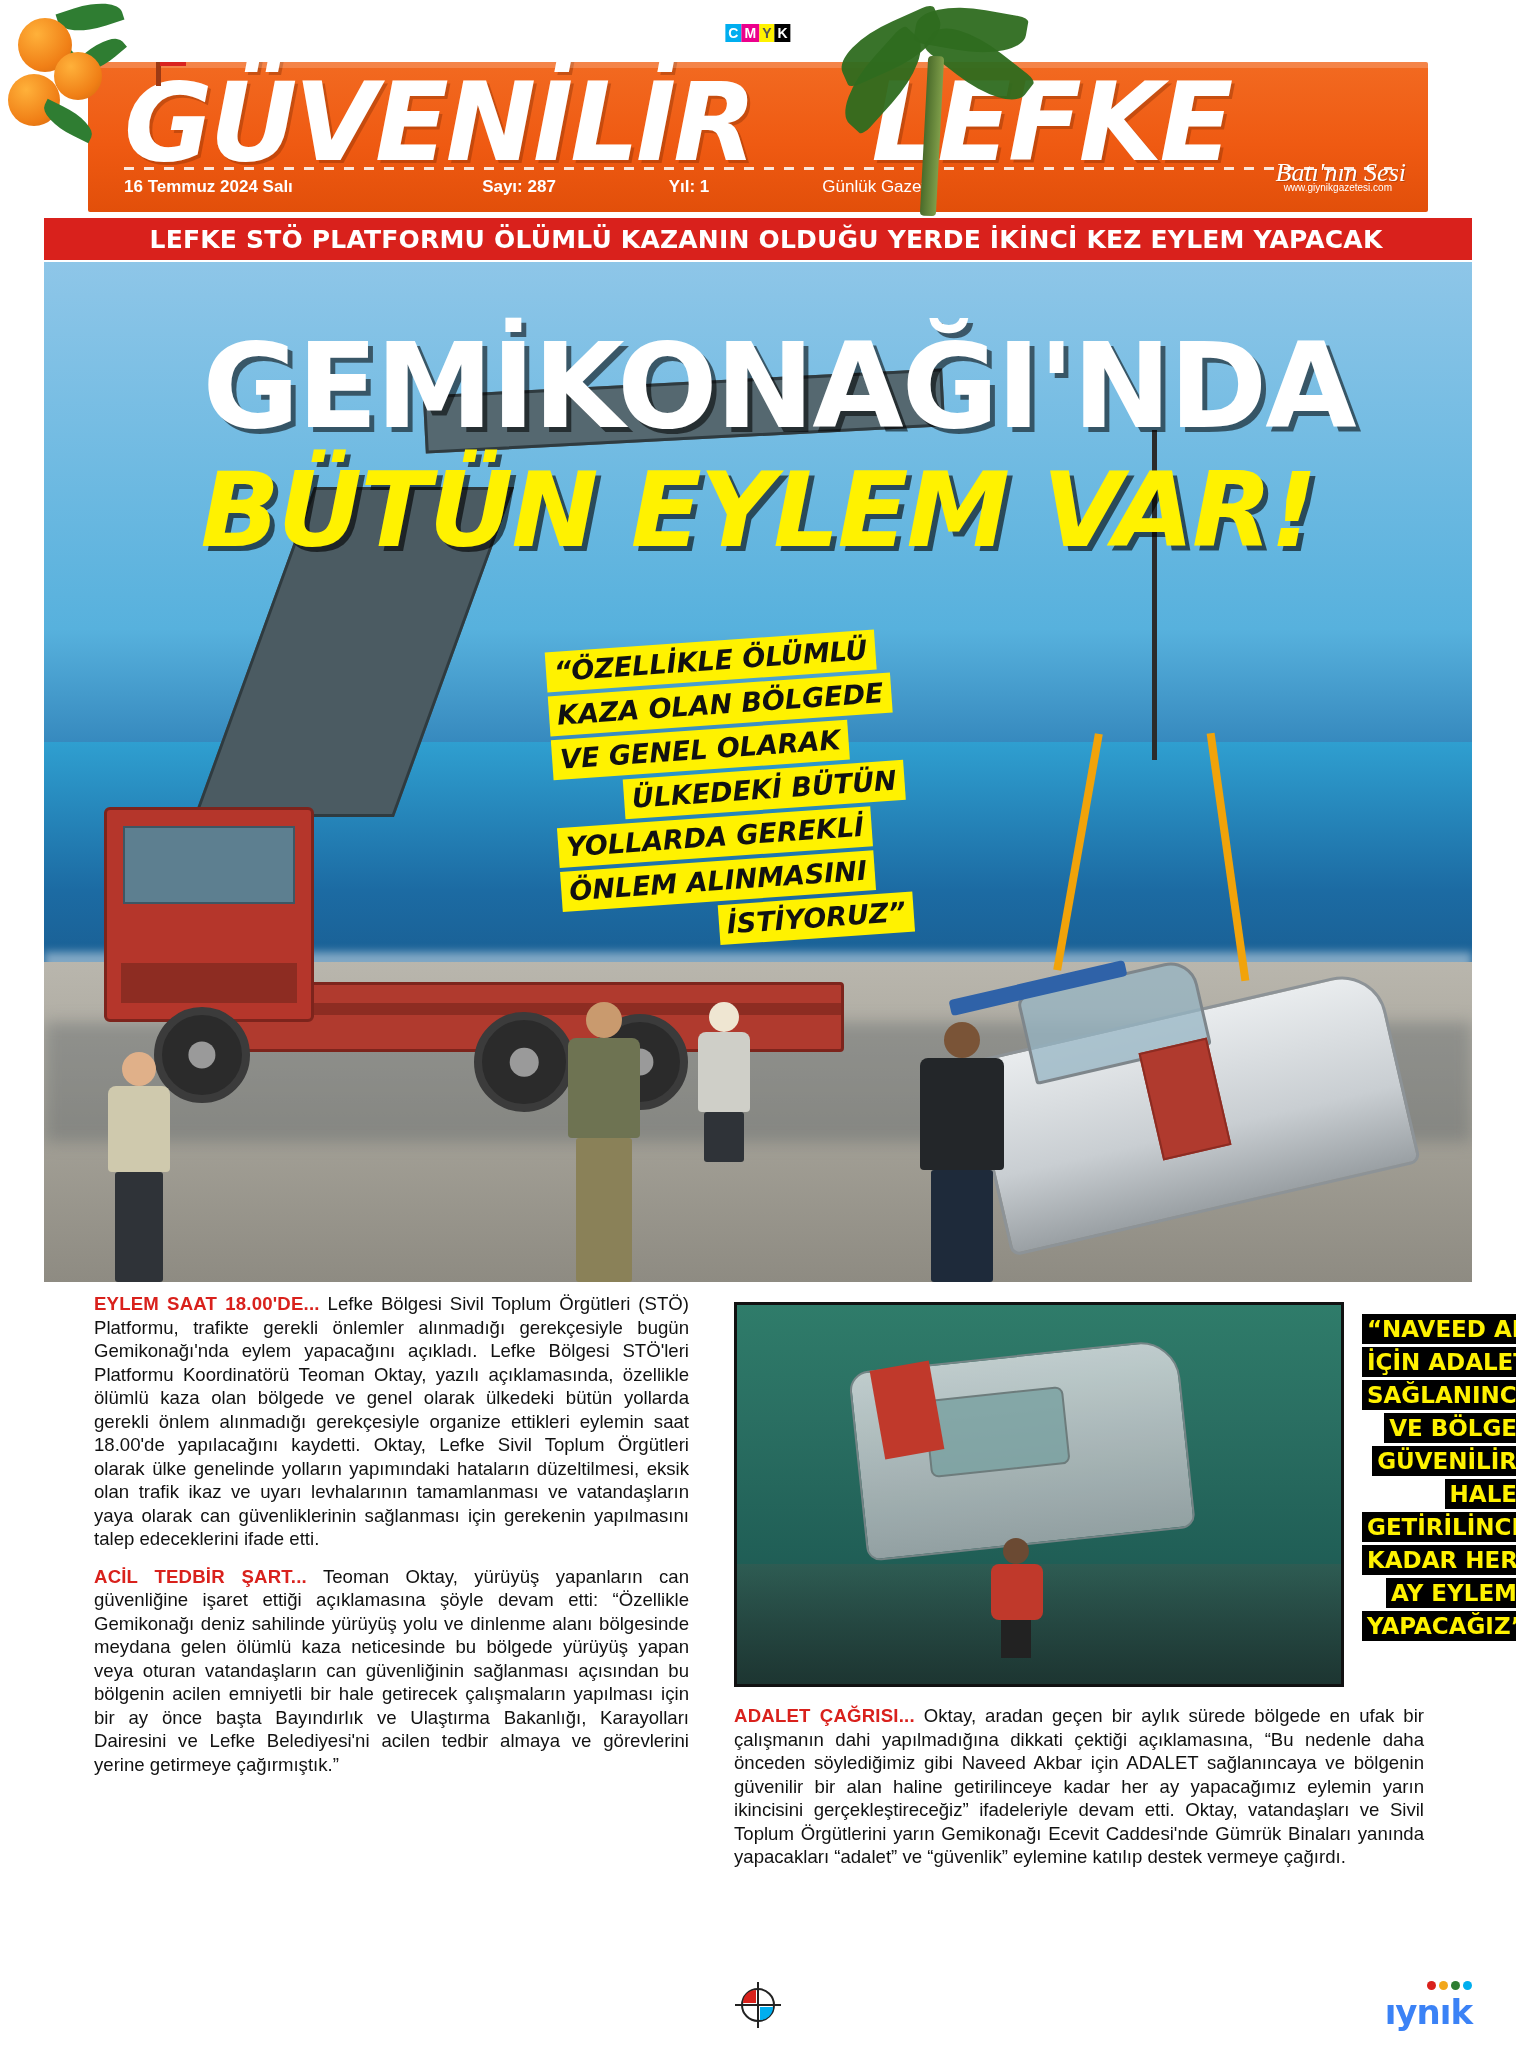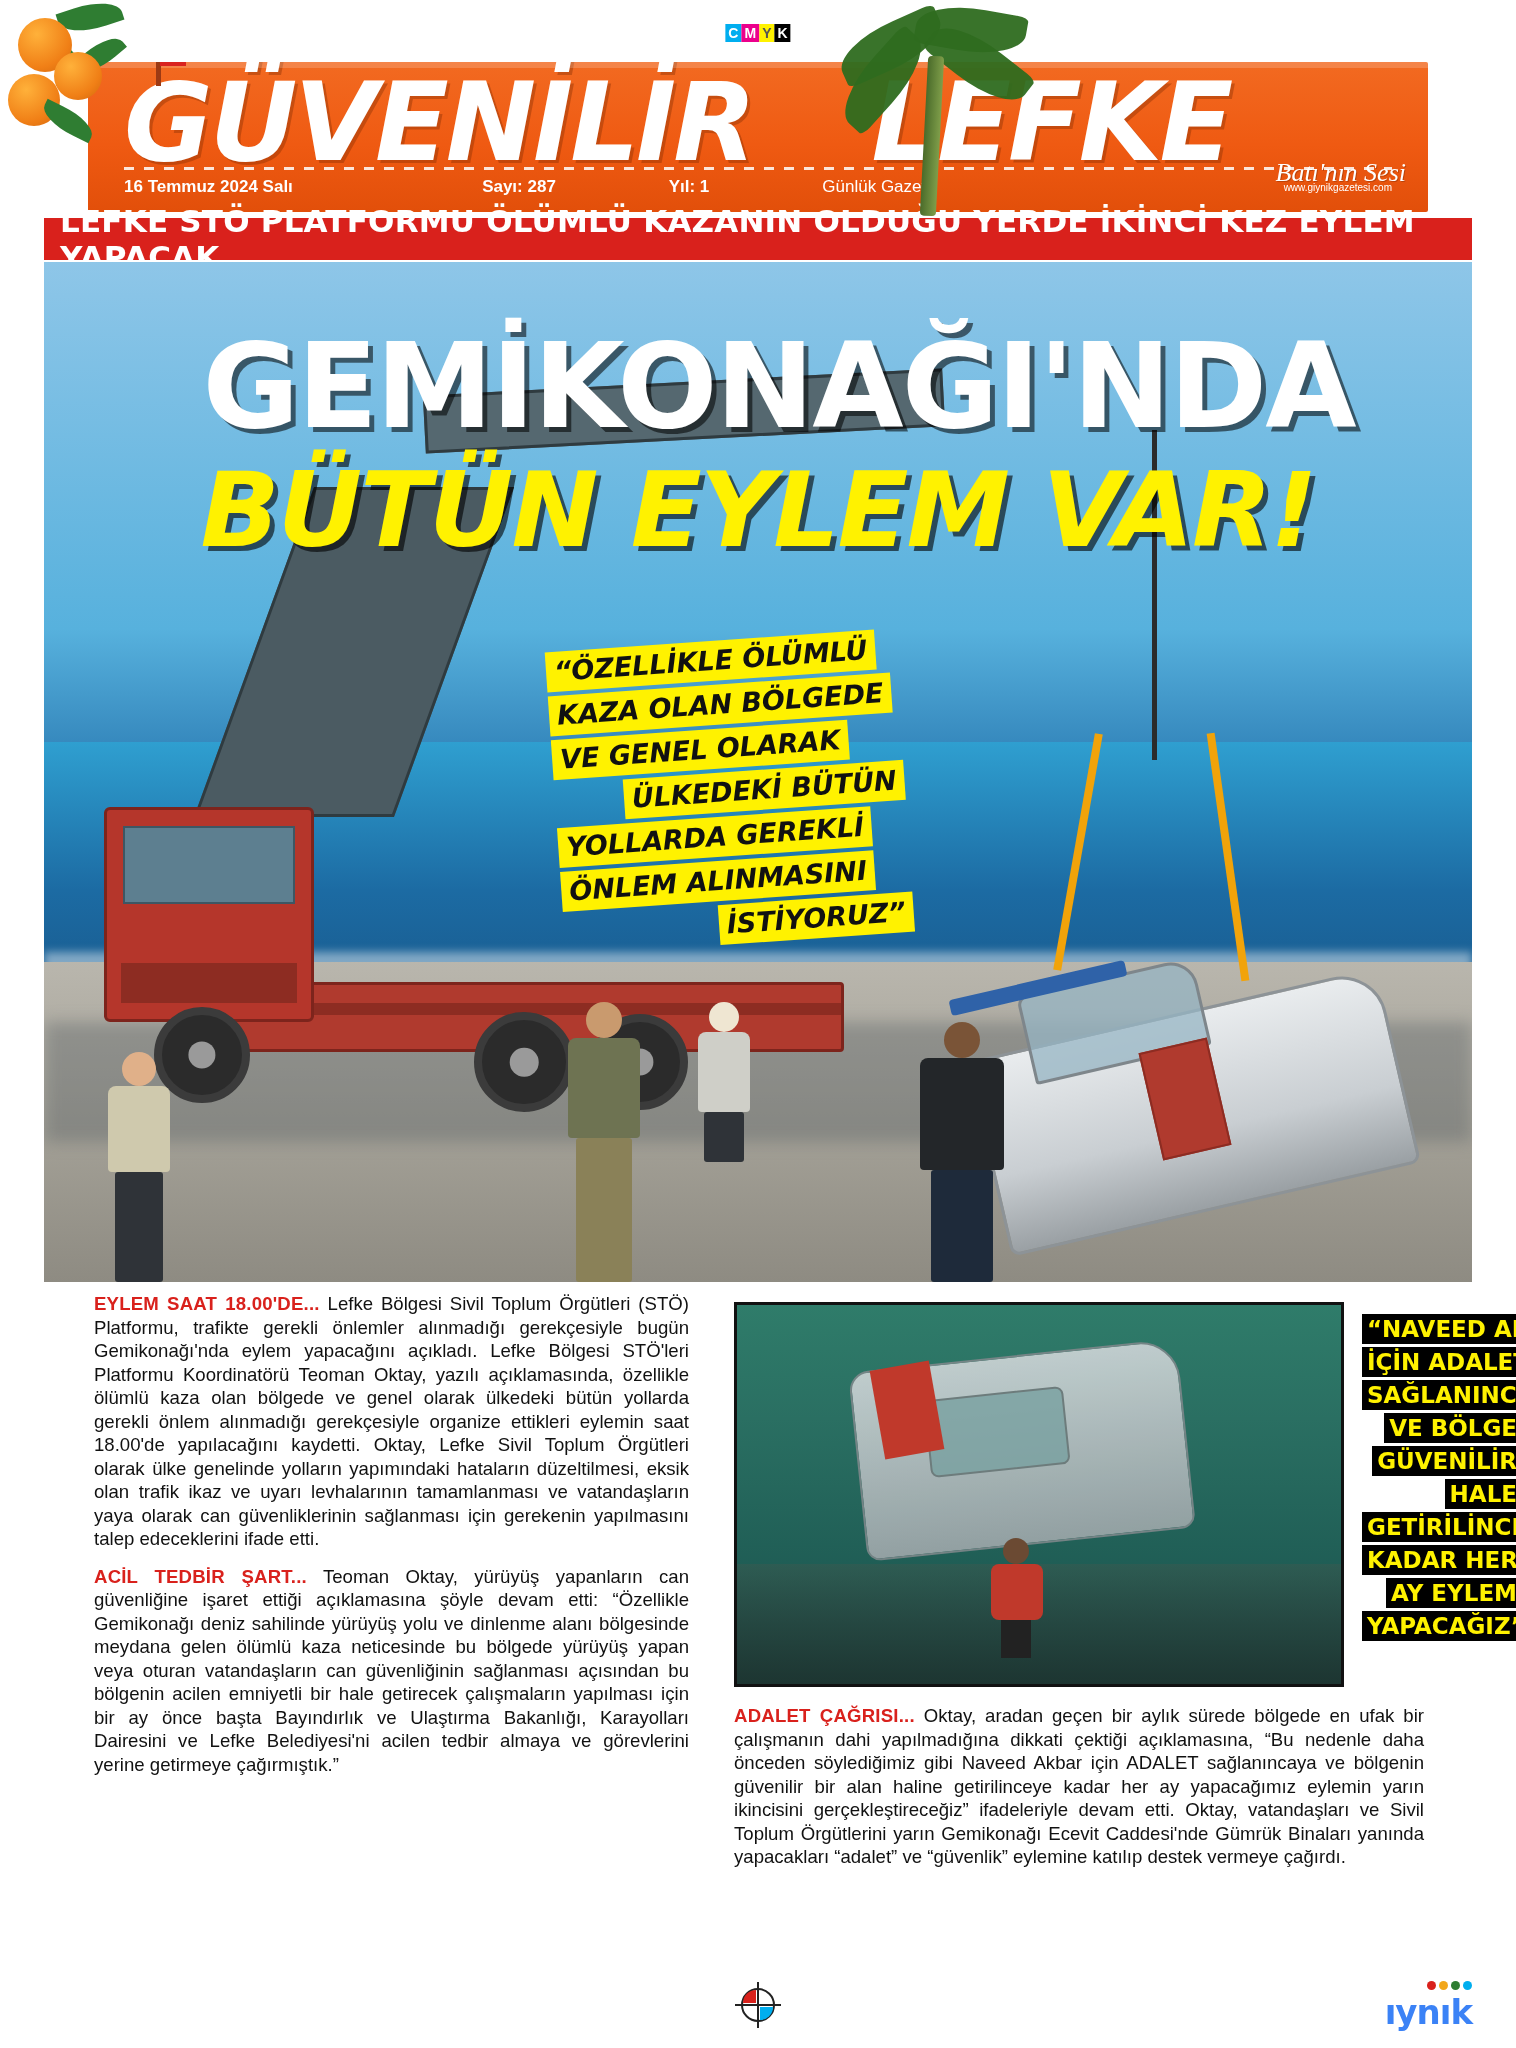--- a/index.html
+++ b/index.html
@@ -130,21 +130,21 @@
   .palm .frond { position:absolute; width: 110px; height: 44px; background: #2e6b1f; border-radius: 60% 10% 60% 10%; opacity:.95; }
 
   
   .banner {
     position: absolute;
     top: 218px; left: 44px;
     width: 1428px; height: 42px;
     background: #d9211c;
     display: flex; align-items: center; justify-content: center;
     color: #ffffff;
-    font-size: 31px;
+    font-size: 25px;
     font-weight: bold;
     letter-spacing: .2px;
     font-family: "DejaVu Sans", sans-serif;
     padding-left: 16px;
   }
 
   
   .hero {
     position: absolute;
     top: 262px; left: 44px;

